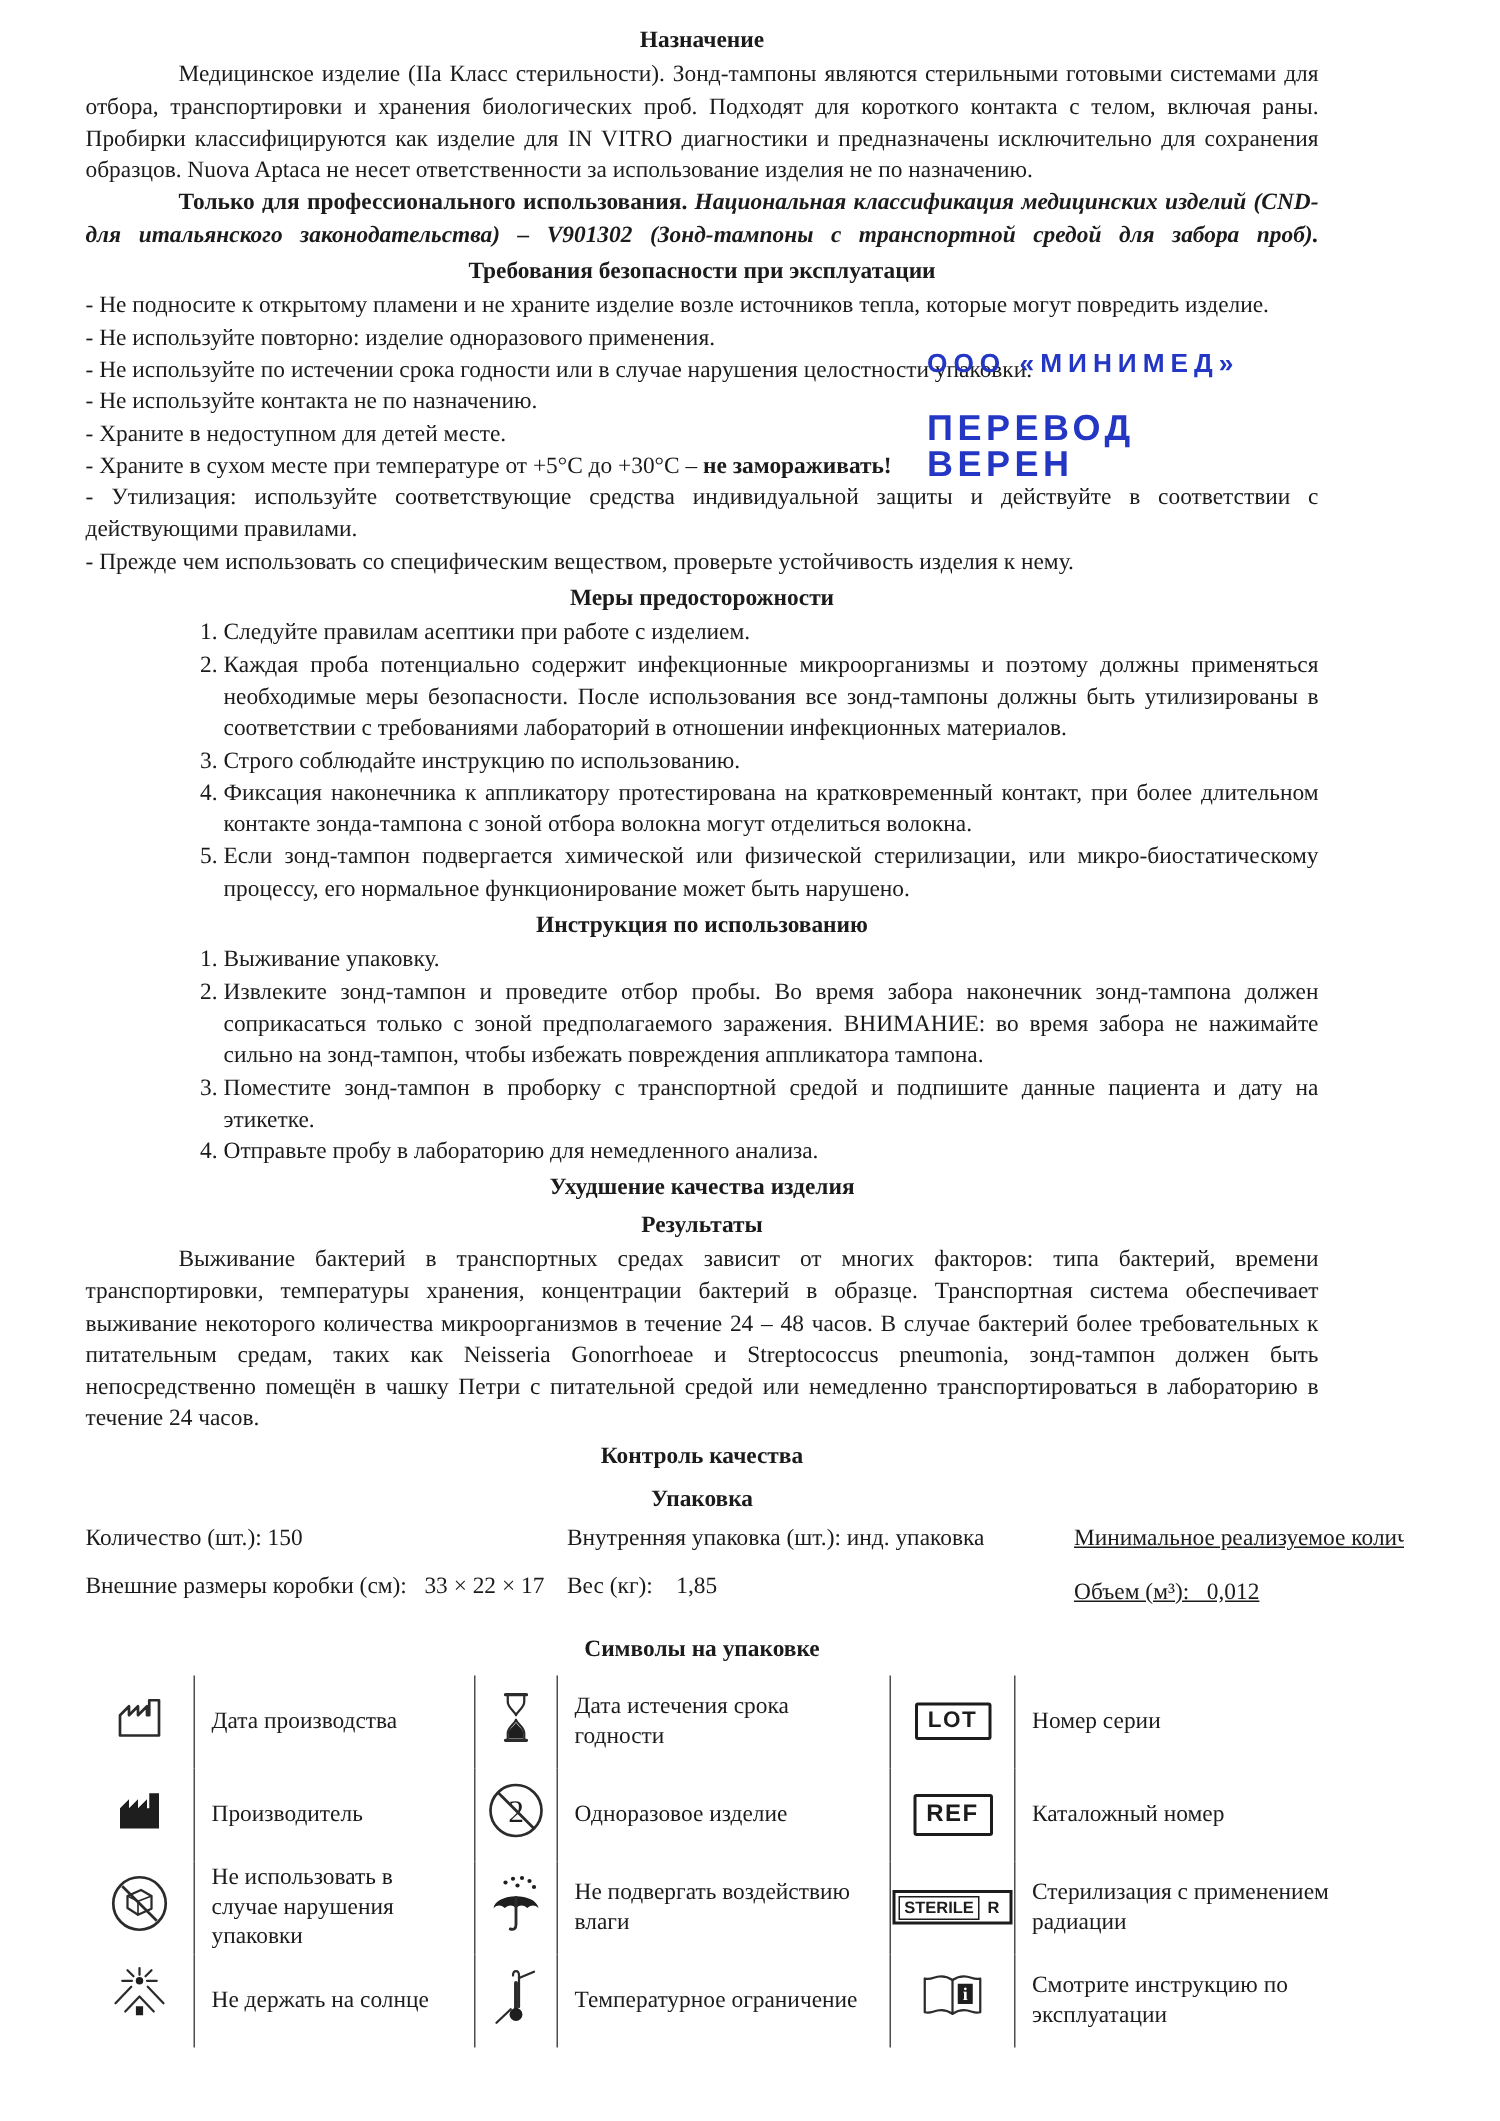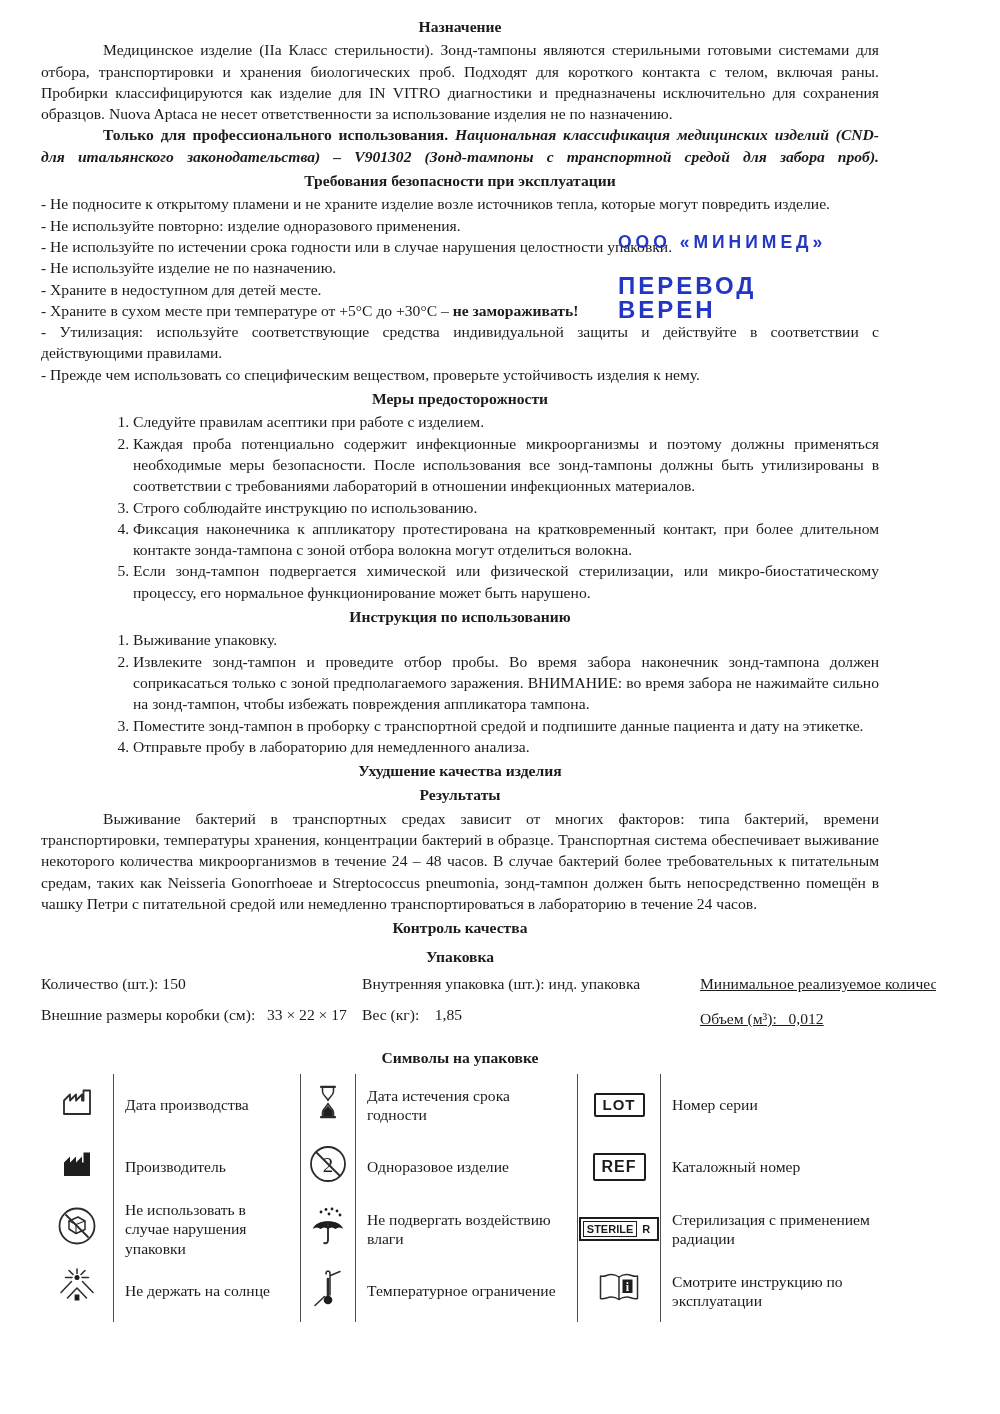--- a/index.html
+++ b/index.html
@@ -1,18 +1,18 @@
 <!DOCTYPE html>
 <html lang="ru"><head>
 <meta charset="utf-8">
 <style>
   html,body { margin:0; padding:0; background:#ffffff; }
   .page {
     width:936px; height:1414px; background:#ffffff; position:relative;
-    box-sizing:border-box; padding:13px 57px 0 41px;
+    box-sizing:border-box; padding:13px 57px 0 57px;
     font-family:"Liberation Serif", serif; font-size:15.6px; line-height:21.3px;
     color:#1b1b1b; overflow:hidden;
   }
   .h { font-weight:700; text-align:center; margin:3px 0 2px 0; }
   .para { text-align:justify; text-indent:62px; margin:0; }
   .para-class { text-align:justify; text-align-last:justify; text-indent:62px; margin:0; font-weight:700; }
   .para-class .it { font-style:italic; }
   .safety-line { text-align:justify; margin:0; }
   .bold { font-weight:700; }
   ol.num { margin:0; padding-left:92px; }
@@ -64,21 +64,21 @@
   <div class="h">Назначение</div>
   <p class="para">Медицинское изделие (IIа Класс стерильности). Зонд-тампоны являются стерильными готовыми системами для отбора, транспортировки и хранения биологических проб. Подходят для короткого контакта с телом, включая раны. Пробирки классифицируются как изделие для IN VITRO диагностики и предназначены исключительно для сохранения образцов. Nuova Aptaca не несет ответственности за использование изделия не по назначению.</p>
 
   <p class="para-class"><span>Только для профессионального использования. </span><span class="it">Национальная классификация медицинских изделий (CND-для итальянского законодательства) – V901302 (Зонд-тампоны с транспортной средой для забора проб).</span></p>
 
   <div class="h">Требования безопасности при эксплуатации</div>
   <div>
     <p class="safety-line">- Не подносите к открытому пламени и не храните изделие возле источников тепла, которые могут повредить изделие.</p>
     <p class="safety-line">- Не используйте повторно: изделие одноразового применения.</p>
     <p class="safety-line">- Не используйте по истечении срока годности или в случае нарушения целостности упаковки.</p>
-    <p class="safety-line">- Не используйте изделие не по назначению.</p>
+    <p class="safety-line">- Не используйте контакта не по назначению.</p>
     <p class="safety-line">- Храните в недоступном для детей месте.</p>
     <p class="safety-line"><span>- Храните в сухом месте при температуре от +5°С до +30°С – </span><span class="bold">не замораживать!</span></p>
     <p class="safety-line">- Утилизация: используйте соответствующие средства индивидуальной защиты и действуйте в соответствии с действующими правилами.</p>
     <p class="safety-line">- Прежде чем использовать со специфическим веществом, проверьте устойчивость изделия к нему.</p>
   </div>
 
   <div class="stamp">
     <div class="stamp-l1">ООО «МИНИМЕД»</div>
     <div class="stamp-l2">ПЕРЕВОД ВЕРЕН</div>
   </div>

